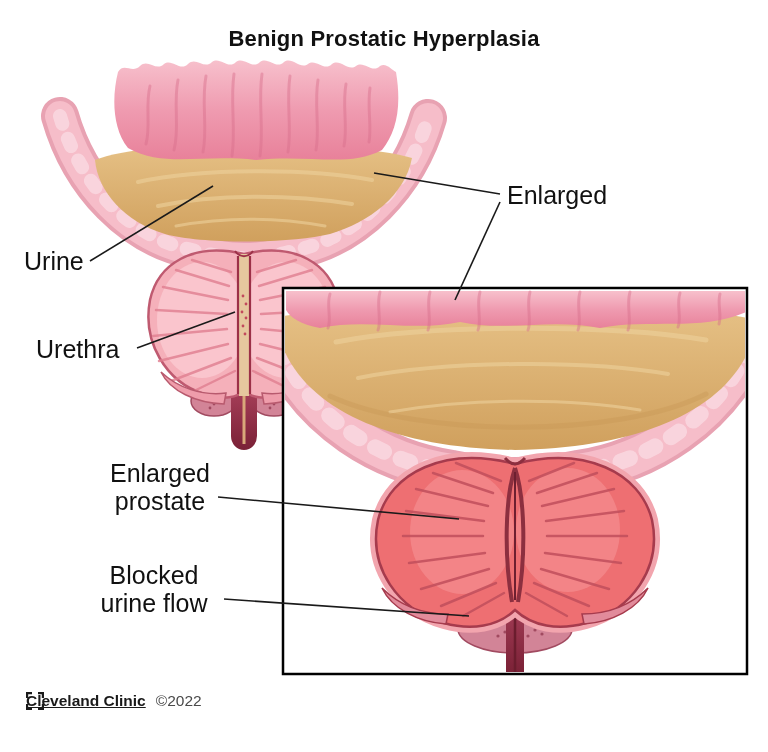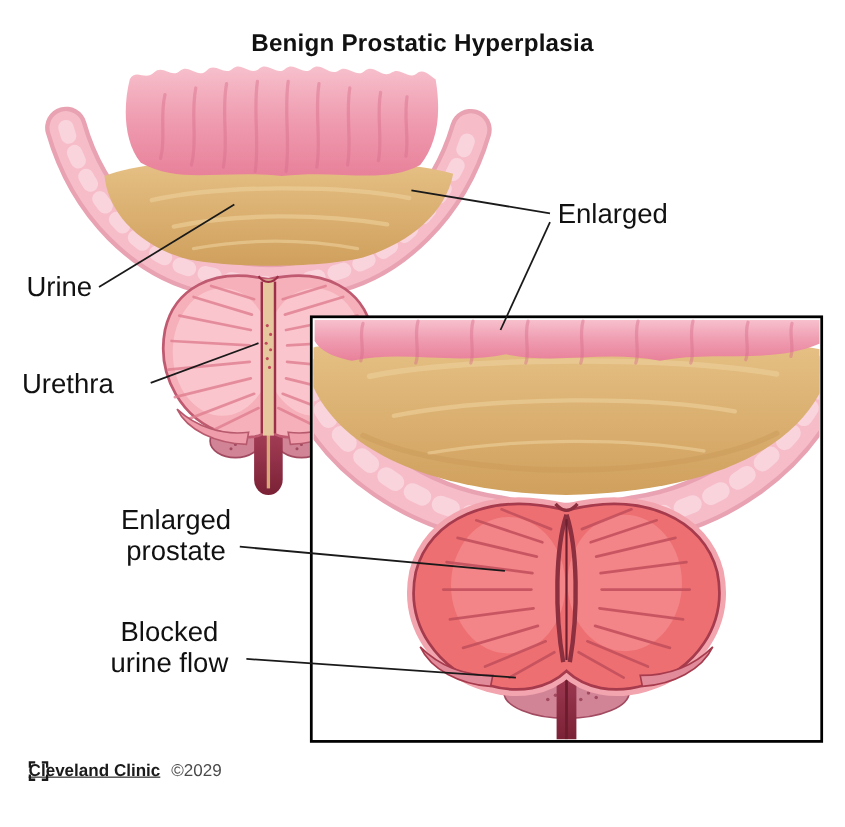--- a/index.html
+++ b/index.html
@@ -10,21 +10,21 @@
   .stage svg{position:absolute;left:0;top:0;}
   .title{
     position:absolute;top:26px;left:0;width:100%;text-align:center;
     font-size:22px;font-weight:700;letter-spacing:.2px;color:#111;
   }
   .lbl{
     position:absolute;font-size:25px;line-height:1.1;color:#111;
   }
   .lbl.center{text-align:center;white-space:pre-line;}
   .lbl-urine{left:24px;top:248px;}
-  .lbl-urethra{left:20px;top:336px;}
+  .lbl-urethra{left:36px;top:336px;}
   .lbl-bladder{left:507px;top:182px;}
   .lbl-enlarged{left:100px;top:460px;width:120px;}
   .lbl-blocked{left:84px;top:562px;width:140px;}
   .footer{
     position:absolute;left:26px;top:692px;display:flex;align-items:center;
   }
   .footer .logo{margin-right:8px;display:block;}
   .brand{font-weight:700;font-size:15.5px;color:#1a1a1a;text-decoration:underline;}
   .copy{font-size:15.5px;color:#4a4a4a;margin-left:10px;}
 </style>
@@ -256,16 +256,16 @@
   <div class="lbl center lbl-blocked">Blocked
 urine flow</div>
   <div class="lbl center lbl-enlarged">Enlarged
 prostate</div>
 
   <div class="footer">
     <svg class="logo" width="18" height="18" viewBox="0 0 18 18">
       <path d="M1,6 V1 H6 M12,1 H17 V6 M17,12 V17 H12 M6,17 H1 V12" fill="none" stroke="#1a1a1a" stroke-width="2.4"></path>
     </svg>
     <span class="brand">Cleveland Clinic</span>
-    <span class="copy">©2029</span>
+    <span class="copy">©2022</span>
   </div>
 
 </div>
 
 </body></html>

